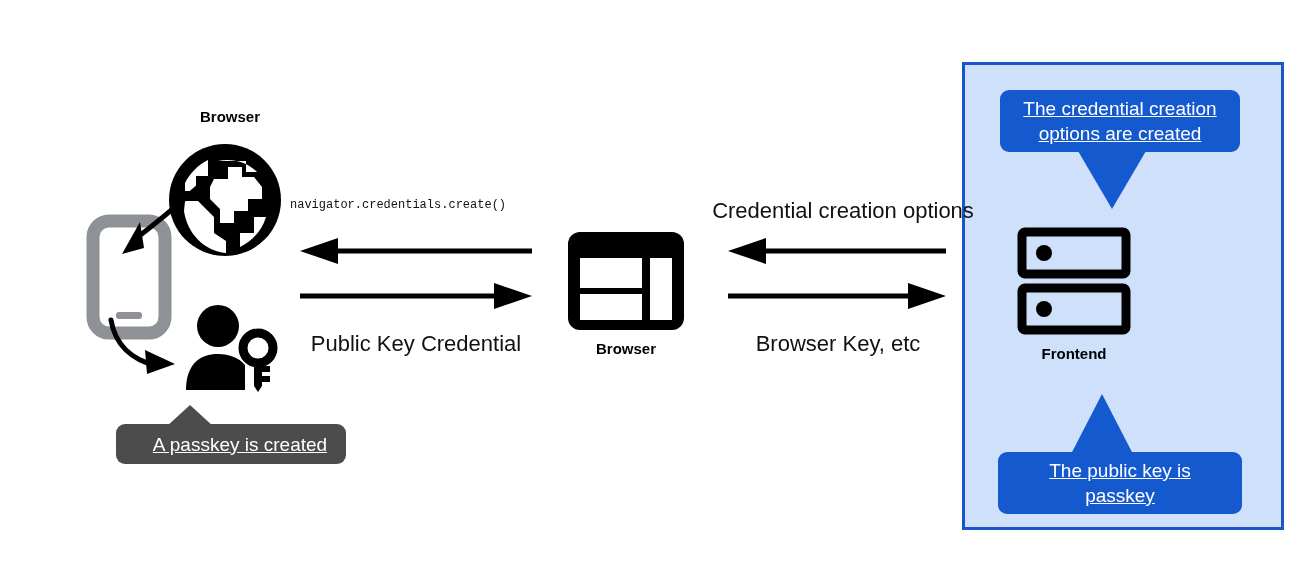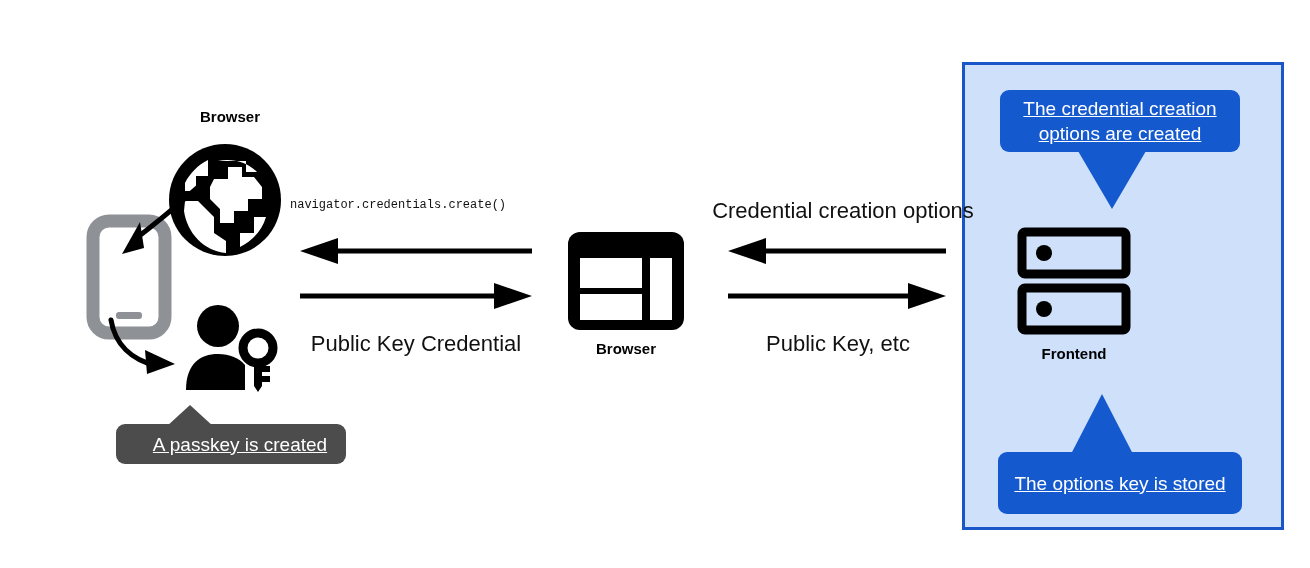--- a/index.html
+++ b/index.html
@@ -177,33 +177,33 @@
     </svg>
   </div>
 
   <div class="abs" style="left:728px; top:283px; width:218px; height:26px;">
     <svg width="218" height="26" viewBox="0 0 218 26">
       <line x1="0" y1="13" x2="188" y2="13" stroke="#000000" stroke-width="5"></line>
       <path d="M218 13 L180 0 L180 26 Z" fill="#000000"></path>
     </svg>
   </div>
 
-  <div class="abs label-plain" style="left:718px; top:331px; width:240px;">Public Key, etc</div>
+  <div class="abs label-plain" style="left:718px; top:331px; width:240px;">Browser Key, etc</div>
 
   <div class="tooltip blue" style="left:1000px; top:90px; width:240px; height:62px;">The credential creation options are created</div>
   <div class="abs tip-tail" style="left:1078px; top:151px; border-left:34px solid transparent;
               border-right:34px solid transparent; border-top:58px solid #1559cf;"></div>
 
   <div class="abs" style="left:1018px; top:228px; width:112px; height:106px;">
     <svg width="112" height="106" viewBox="0 0 112 106">
       <rect x="4" y="4" width="104" height="42" rx="3" ry="3" fill="none" stroke="#000000" stroke-width="9"></rect>
       <circle cx="26" cy="25" r="8" fill="#000000"></circle>
       <rect x="4" y="60" width="104" height="42" rx="3" ry="3" fill="none" stroke="#000000" stroke-width="9"></rect>
       <circle cx="26" cy="81" r="8" fill="#000000"></circle>
     </svg>
   </div>
   <div class="abs label-bold" style="left:1014px; top:345px; width:120px;">Frontend</div>
 
   <div class="abs tip-tail" style="left:1070px; top:394px; border-left:32px solid transparent;
               border-right:32px solid transparent; border-bottom:62px solid #1559cf;"></div>
-  <div class="tooltip blue" style="left:998px; top:452px; width:244px; height:62px;">The options key is stored</div>
+  <div class="tooltip blue" style="left:998px; top:452px; width:244px; height:62px;">The public key is passkey</div>
 
 </div>
 
 </body></html>

